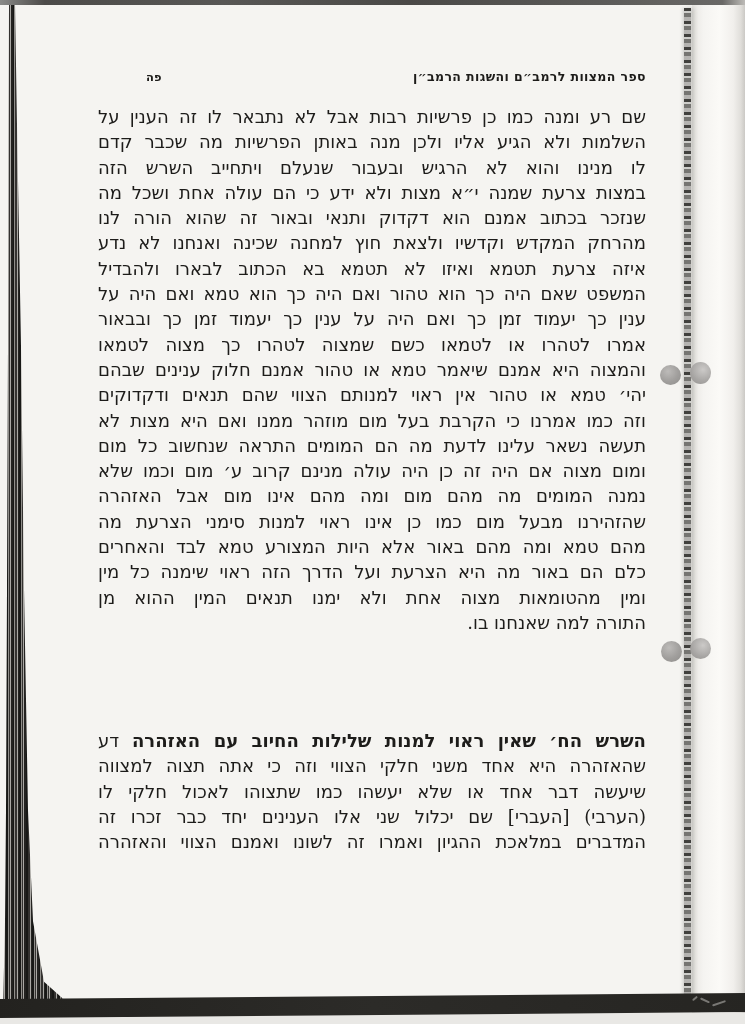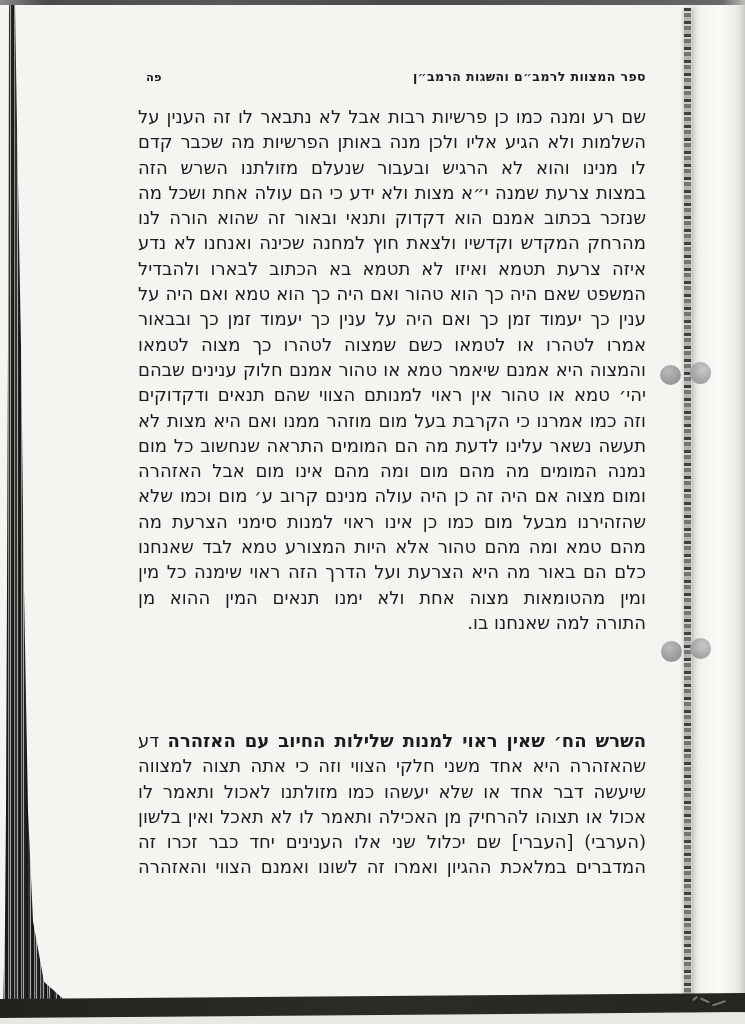--- a/index.html
+++ b/index.html
@@ -64,21 +64,21 @@
   .page-number{
     position:absolute;top:70px;left:146px;z-index:2;
     font-size:11.5px;font-weight:bold;
   }
   .text-block{position:absolute;left:98px;width:548px;z-index:2;direction:rtl;}
   .para1{top:104px;}
   .para2{top:728px;}
   .line{
     height:25.3px;line-height:25.3px;font-size:18px;
     text-align:justify;text-align-last:justify;
-    white-space:normal;overflow:visible;margin-left:40px;
+    white-space:normal;overflow:visible;
   }
   .line.last{text-align-last:right;}
   .line b{font-weight:bold;}
 </style>
 </head>
 <body>
 
 <div class="scan">
 
   <div class="page-curl"></div>
@@ -90,45 +90,44 @@
   <div class="post hl post-a2"></div>
   <div class="post post-b1"></div>
   <div class="post hl post-b2"></div>
 
   <div class="header-title">ספר המצוות לרמב״ם והשגות הרמב״ן</div>
   <div class="page-number">פה</div>
 
   <div class="text-block para1">
       <div class="line">שם רע ומנה כמו כן פרשיות רבות אבל לא נתבאר לו זה הענין על</div>
       <div class="line">השלמות ולא הגיע אליו ולכן מנה באותן הפרשיות מה שכבר קדם</div>
-      <div class="line">לו מנינו והוא לא הרגיש ובעבור שנעלם מזולתנו השרש הזה</div>
+      <div class="line">לו מנינו והוא לא הרגיש ובעבור שנעלם ויתחייב השרש הזה</div>
       <div class="line">במצות צרעת שמנה י״א מצות ולא ידע כי הם עולה אחת ושכל מה</div>
       <div class="line">שנזכר בכתוב אמנם הוא דקדוק ותנאי ובאור זה שהוא הורה לנו</div>
       <div class="line">מהרחק המקדש וקדשיו ולצאת חוץ למחנה שכינה ואנחנו לא נדע</div>
       <div class="line">איזה צרעת תטמא ואיזו לא תטמא בא הכתוב לבארו ולהבדיל</div>
       <div class="line">המשפט שאם היה כך הוא טהור ואם היה כך הוא טמא ואם היה על</div>
       <div class="line">ענין כך יעמוד זמן כך ואם היה על ענין כך יעמוד זמן כך ובבאור</div>
       <div class="line">אמרו לטהרו או לטמאו כשם שמצוה לטהרו כך מצוה לטמאו</div>
       <div class="line">והמצוה היא אמנם שיאמר טמא או טהור אמנם חלוק ענינים שבהם</div>
       <div class="line">יהי׳ טמא או טהור אין ראוי למנותם הצווי שהם תנאים ודקדוקים</div>
       <div class="line">וזה כמו אמרנו כי הקרבת בעל מום מוזהר ממנו ואם היא מצות לא</div>
       <div class="line">תעשה נשאר עלינו לדעת מה הם המומים התראה שנחשוב כל מום</div>
+      <div class="line">ומום מצוה אם היה זה כן היה עולה מנינם קרוב ע׳ מום וכמו שלא</div>
       <div class="line">נמנה המומים מה מהם מום ומה מהם אינו מום אבל האזהרה</div>
-      <div class="line">ומום מצוה אם היה זה כן היה עולה מנינם קרוב ע׳ מום וכמו שלא</div>
       <div class="line">שהזהירנו מבעל מום כמו כן אינו ראוי למנות סימני הצרעת מה</div>
-      <div class="line">מהם טמא ומה מהם טהור אלא היות המצורע טמא לבד שאנחנו</div>
+      <div class="line">מהם טמא ומה מהם באור אלא היות המצורע טמא לבד והאחרים</div>
       <div class="line">כלם הם באור מה היא הצרעת ועל הדרך הזה ראוי שימנה כל מין</div>
       <div class="line">ומין מהטומאות מצוה אחת ולא ימנו תנאים המין ההוא מן</div>
       <div class="line last">התורה למה שאנחנו בו.</div>
     </div>
   <div class="text-block para2">
       <div class="line"><b>השרש הח׳ שאין ראוי למנות שלילות החיוב עם האזהרה</b> דע</div>
       <div class="line">שהאזהרה היא אחד משני חלקי הצווי וזה כי אתה תצוה למצווה</div>
-      <div class="line">שיעשה דבר אחד או שלא יעשהו כמו מזולתנו לאכול ותאמר לו</div>
-      <div class="line">אכול או תצוהו להרחיק מן האכילה ותאמר לו לא תאכל ואין בלשון</div>
+      <div class="line">שיעשה דבר אחד או שלא יעשהו כמו שתצוהו לאכול חלקי לו</div>
       <div class="line">(הערבי) [העברי] שם יכלול שני אלו הענינים יחד כבר זכרו זה</div>
       <div class="line">המדברים במלאכת ההגיון ואמרו זה לשונו ואמנם הצווי והאזהרה</div>
     </div>
 
   <div class="bottom-band">
     <span class="scratch s1"></span>
     <span class="scratch s2"></span>
     <span class="scratch s3"></span>
   </div>
   <div class="below-band"></div>

